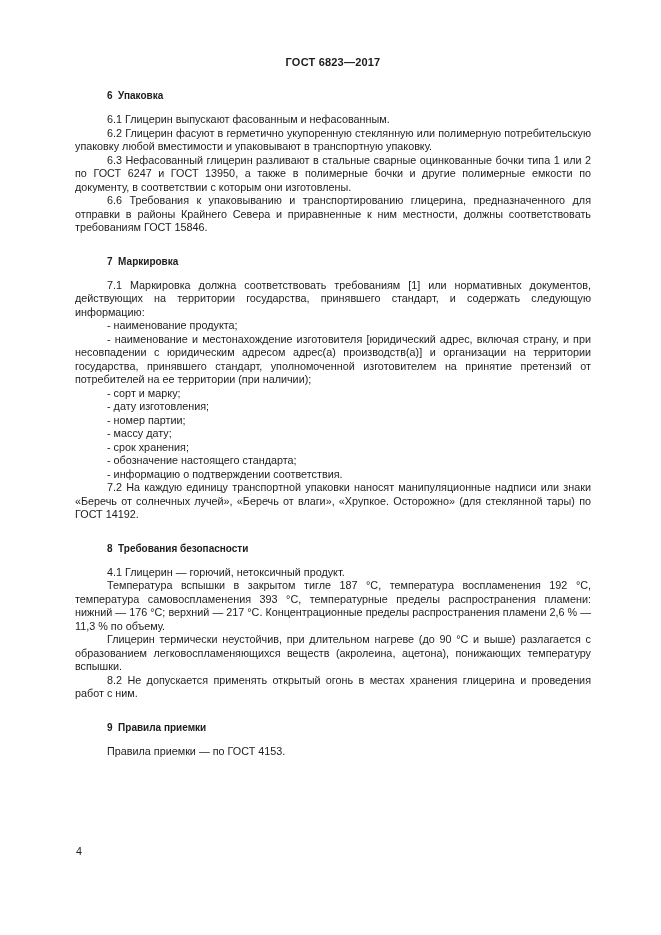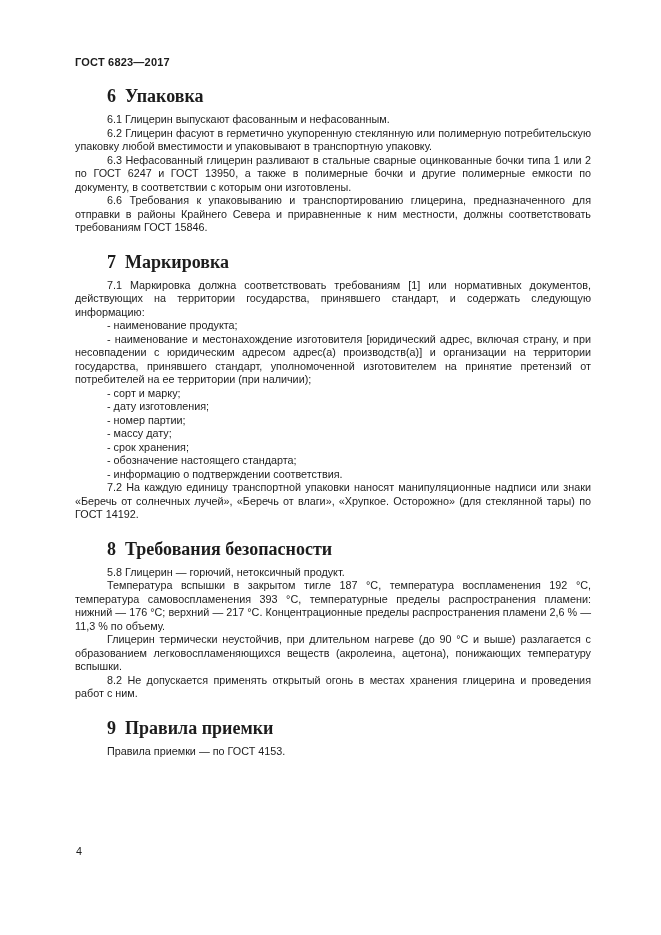--- a/index.html
+++ b/index.html
@@ -18,29 +18,29 @@
     background: #ffffff;
   }
   .content {
     padding: 56px 70px 0 75px;
   }
   .doc-header {
     font-size: 11px;
     font-weight: bold;
     line-height: 13px;
     letter-spacing: 0.2px;
+    text-align: center;
   }
   h2.sec {
-    font-size: 18px;
+    font-size: 10px;
     font-weight: bold;
     line-height: 14px;
     margin: 20px 0 10px 0;
     text-indent: 32px;
     white-space: pre-wrap;
-    font-family: Liberation Serif, serif;
   }
   p.para {
     font-size: 10.8px;
     line-height: 13.5px;
     margin: 0;
     text-align: justify;
     text-indent: 32px;
     hyphens: manual;
   }
   .page-num {
@@ -77,21 +77,21 @@
       <p class="para">- номер партии;</p>
       <p class="para">- массу дату;</p>
       <p class="para">- срок хранения;</p>
       <p class="para">- обозначение настоящего стандарта;</p>
       <p class="para">- информацию о подтверждении соответствия.</p>
       <p class="para">7.2 На каждую единицу транспортной упаковки наносят манипуляционные надписи или знаки «Беречь от солнечных лучей», «Беречь от влаги», «Хрупкое. Осторожно» (для стеклянной тары) по ГОСТ 14192.</p>
     </section>
 
     <section>
       <h2 class="sec">8  Требования безопасности</h2>
-      <p class="para">5.8 Глицерин — горючий, нетоксичный продукт.</p>
+      <p class="para">4.1 Глицерин — горючий, нетоксичный продукт.</p>
       <p class="para">Температура вспышки в закрытом тигле 187 °С, температура воспламенения 192 °С, температура самовоспламенения 393 °С, температурные пределы распространения пламени: нижний — 176 °С; верхний — 217 °С. Концентрационные пределы распространения пламени 2,6 % — 11,3 % по объему.</p>
       <p class="para">Глицерин термически неустойчив, при длительном нагреве (до 90 °С и выше) разлагается с обра­зованием легковоспламеняющихся веществ (акролеина, ацетона), понижающих температуру вспышки.</p>
       <p class="para">8.2 Не допускается применять открытый огонь в местах хранения глицерина и проведения работ с ним.</p>
     </section>
 
     <section>
       <h2 class="sec">9  Правила приемки</h2>
       <p class="para">Правила приемки — по ГОСТ 4153.</p>
     </section>
 

